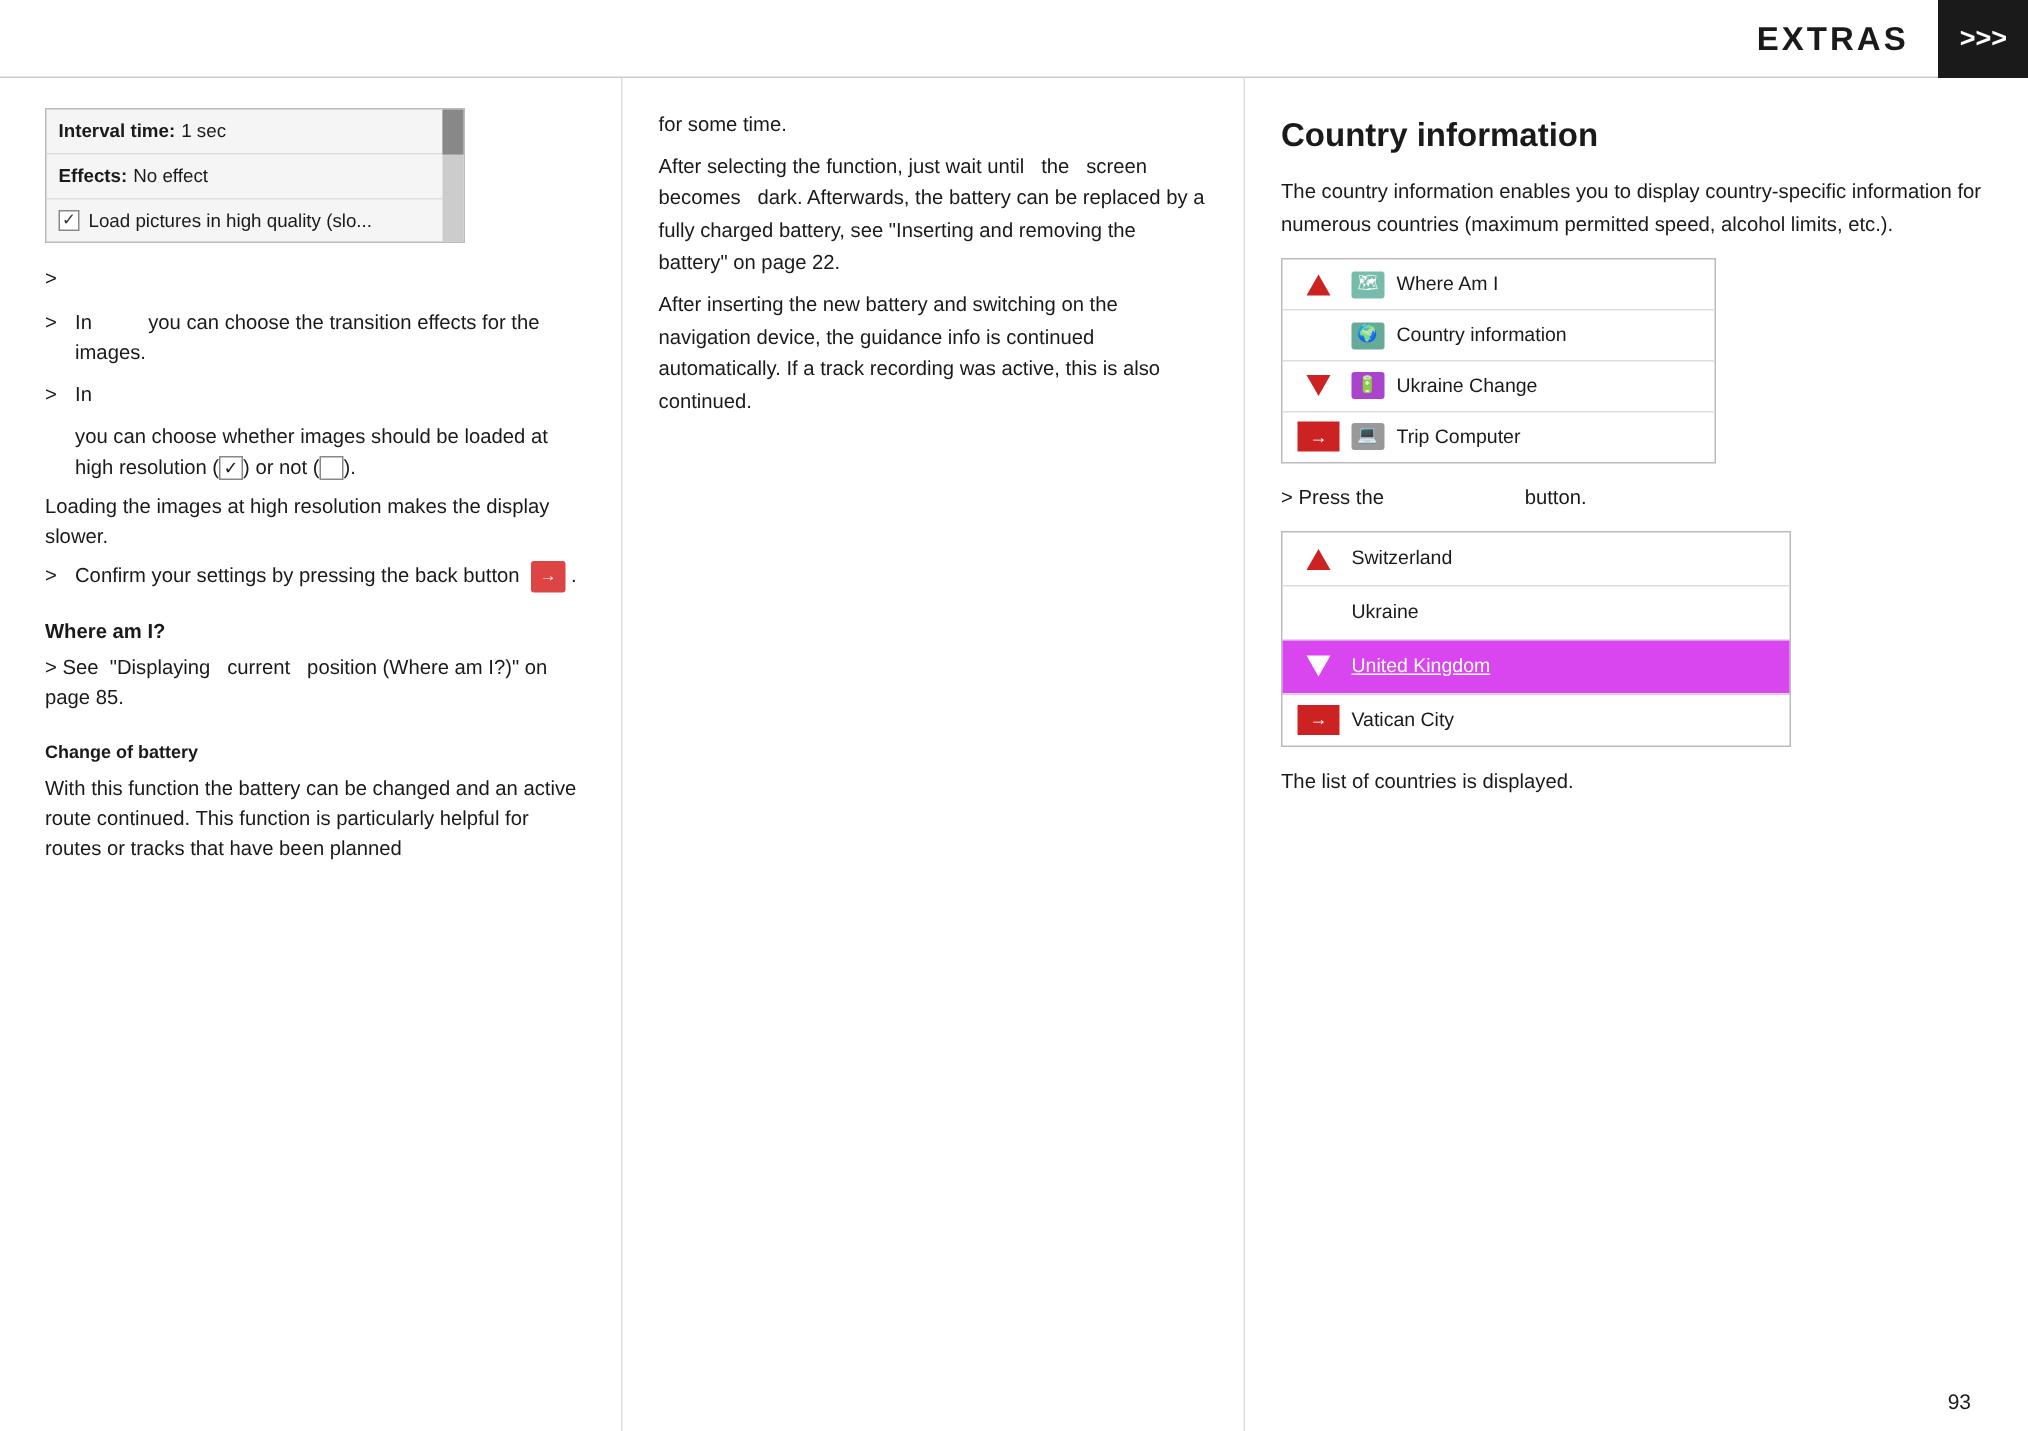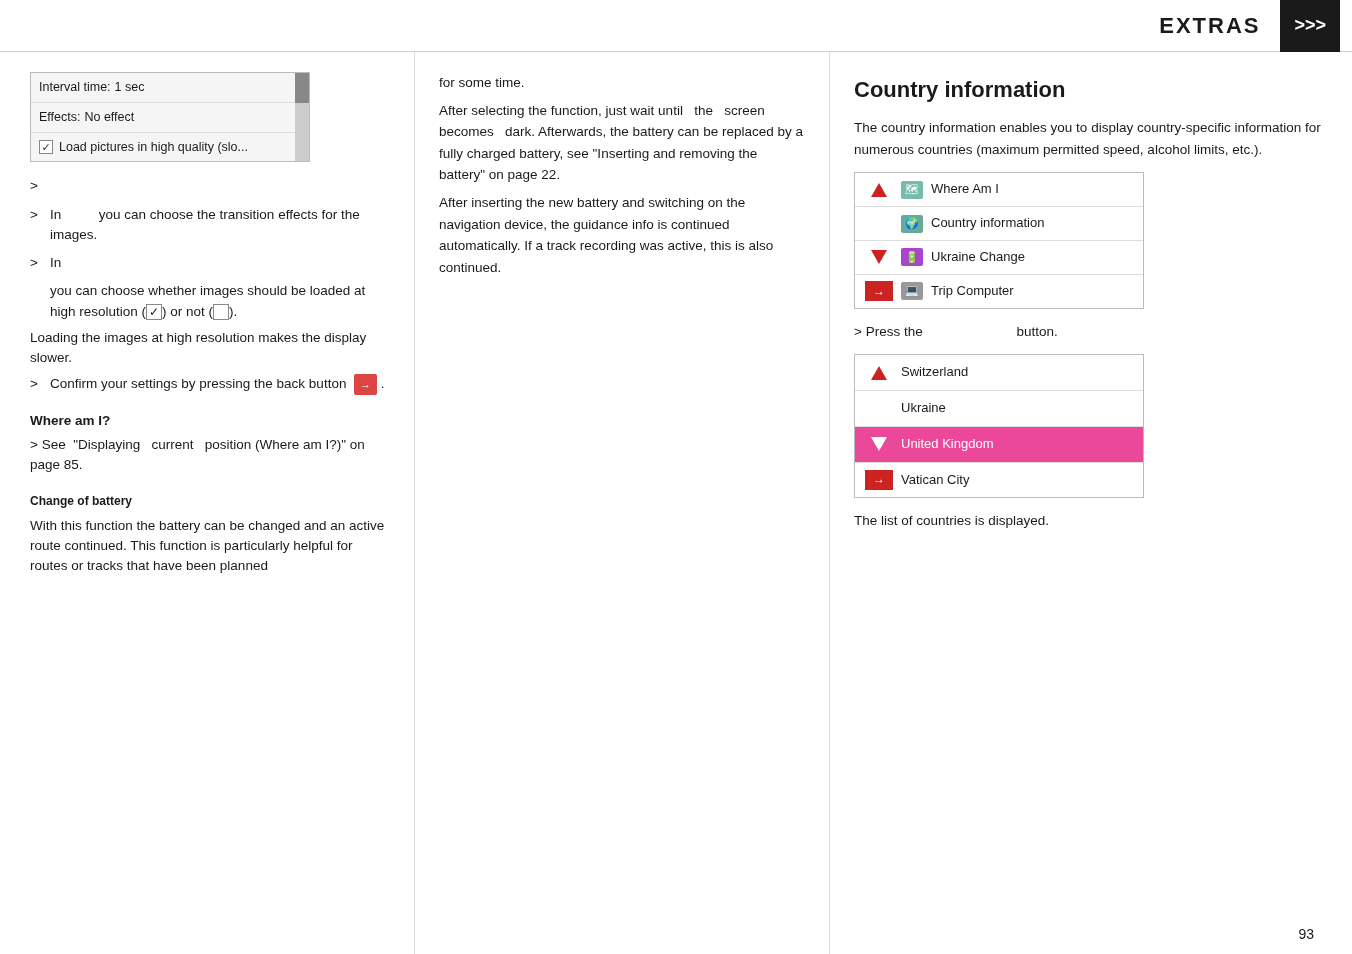--- a/index.html
+++ b/index.html
@@ -13,21 +13,21 @@
       overflow: hidden;
     }
 
     
     .header {
       display: flex;
       justify-content: flex-end;
       align-items: center;
       height: 52px;
       border-bottom: 1px solid #ccc;
-      padding-right: 12px;
+      padding-right: 0;
     }
     .header-title {
       font-size: 22px;
       font-weight: bold;
       letter-spacing: 2px;
       color: #1a1a1a;
       padding-right: 20px;
     }
     .header-arrows {
       background: #1a1a1a;
@@ -97,21 +97,21 @@
       margin-right: 8px;
     }
     .slideshow-row {
       padding: 5px 8px;
       font-size: 12.5px;
       border-bottom: 1px solid #ddd;
       display: flex;
       align-items: center;
     }
     .slideshow-row:last-child { border-bottom: none; }
-    .slideshow-row .label { font-weight: normal; margin-right: 4px; }
+    .slideshow-row .label { font-weight: bold; margin-right: 4px; }
     .slideshow-row-checkbox {
       display: flex;
       align-items: center;
       padding: 5px 8px;
       font-size: 12.5px;
     }
     .checkbox-icon {
       width: 14px; height: 14px;
       border: 1px solid #888;
       background: #fff;
@@ -240,35 +240,36 @@
       display: flex; align-items: center; justify-content: center;
       font-size: 11px;
     }
     .icon-map { background: #7ba; color: #fff; }
     .icon-globe { background: #6a9; color: #fff; }
     .icon-battery { background: #a4c; color: #fff; }
     .icon-computer { background: #999; color: #fff; }
 
     
     .country-list {
-      width: 290px;
+      width: 340px;
       border: 1px solid #bbb;
       margin: 12px 0;
     }
     .country-row {
       display: flex;
       align-items: center;
       padding: 7px 10px;
       border-bottom: 1px solid #ddd;
       font-size: 13px;
     }
     .country-row:last-child { border-bottom: none; }
     .country-row.highlighted {
-      background: #ec4899;
+      background: #d946ef;
       color: #fff;
+      text-decoration: underline;
     }
     .country-row .menu-side-btn { margin-right: 8px; }
 
     
     .country-info-heading {
       font-size: 22px;
       font-weight: bold;
       margin-bottom: 10px;
       font-family: Arial, sans-serif;
     }

